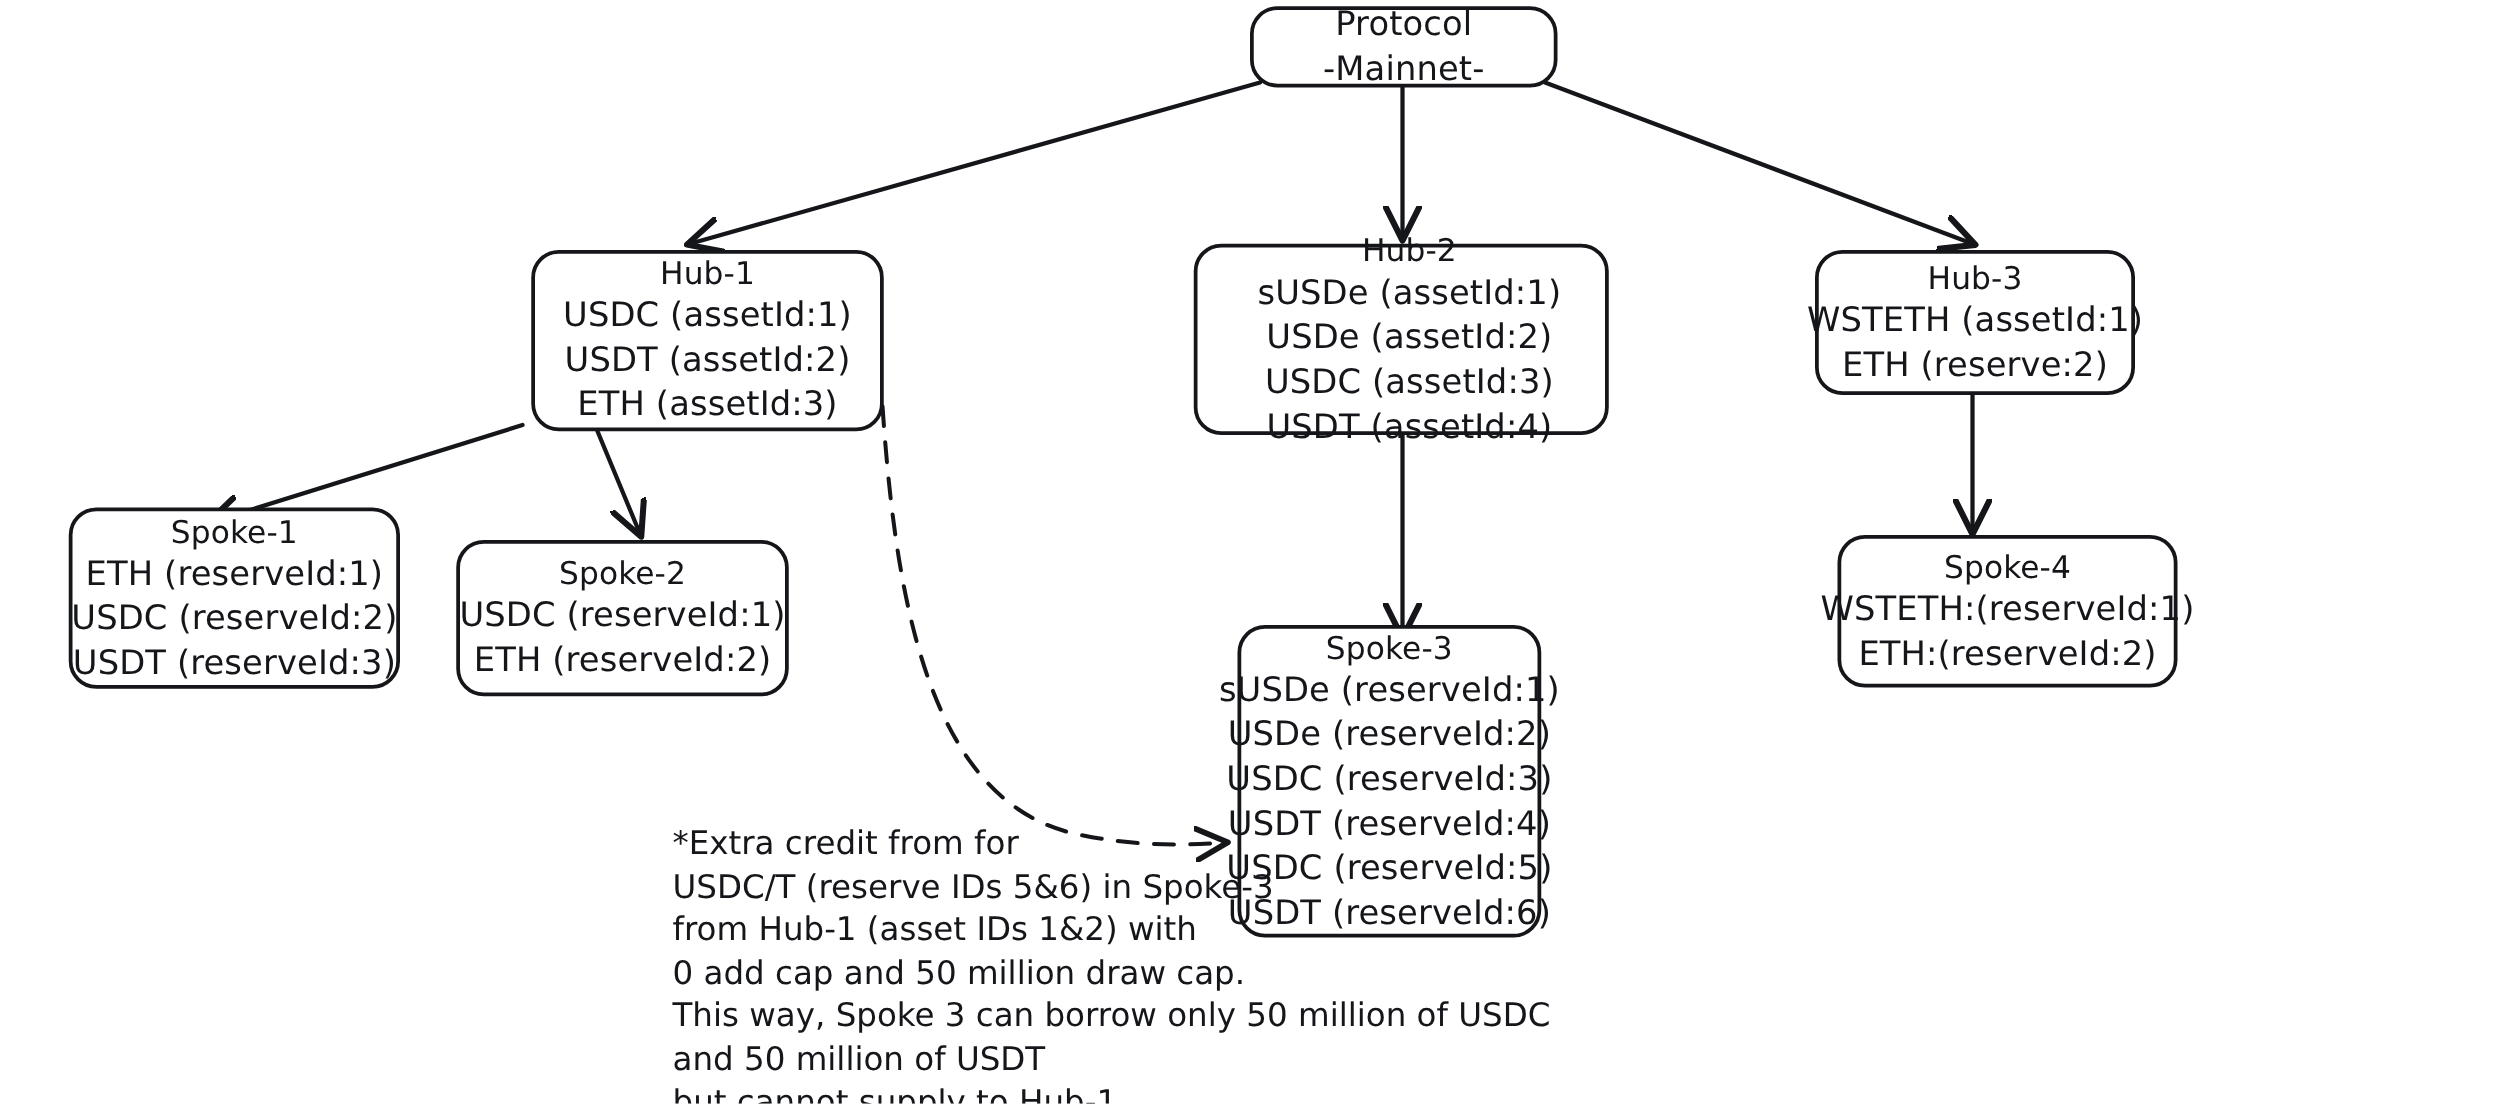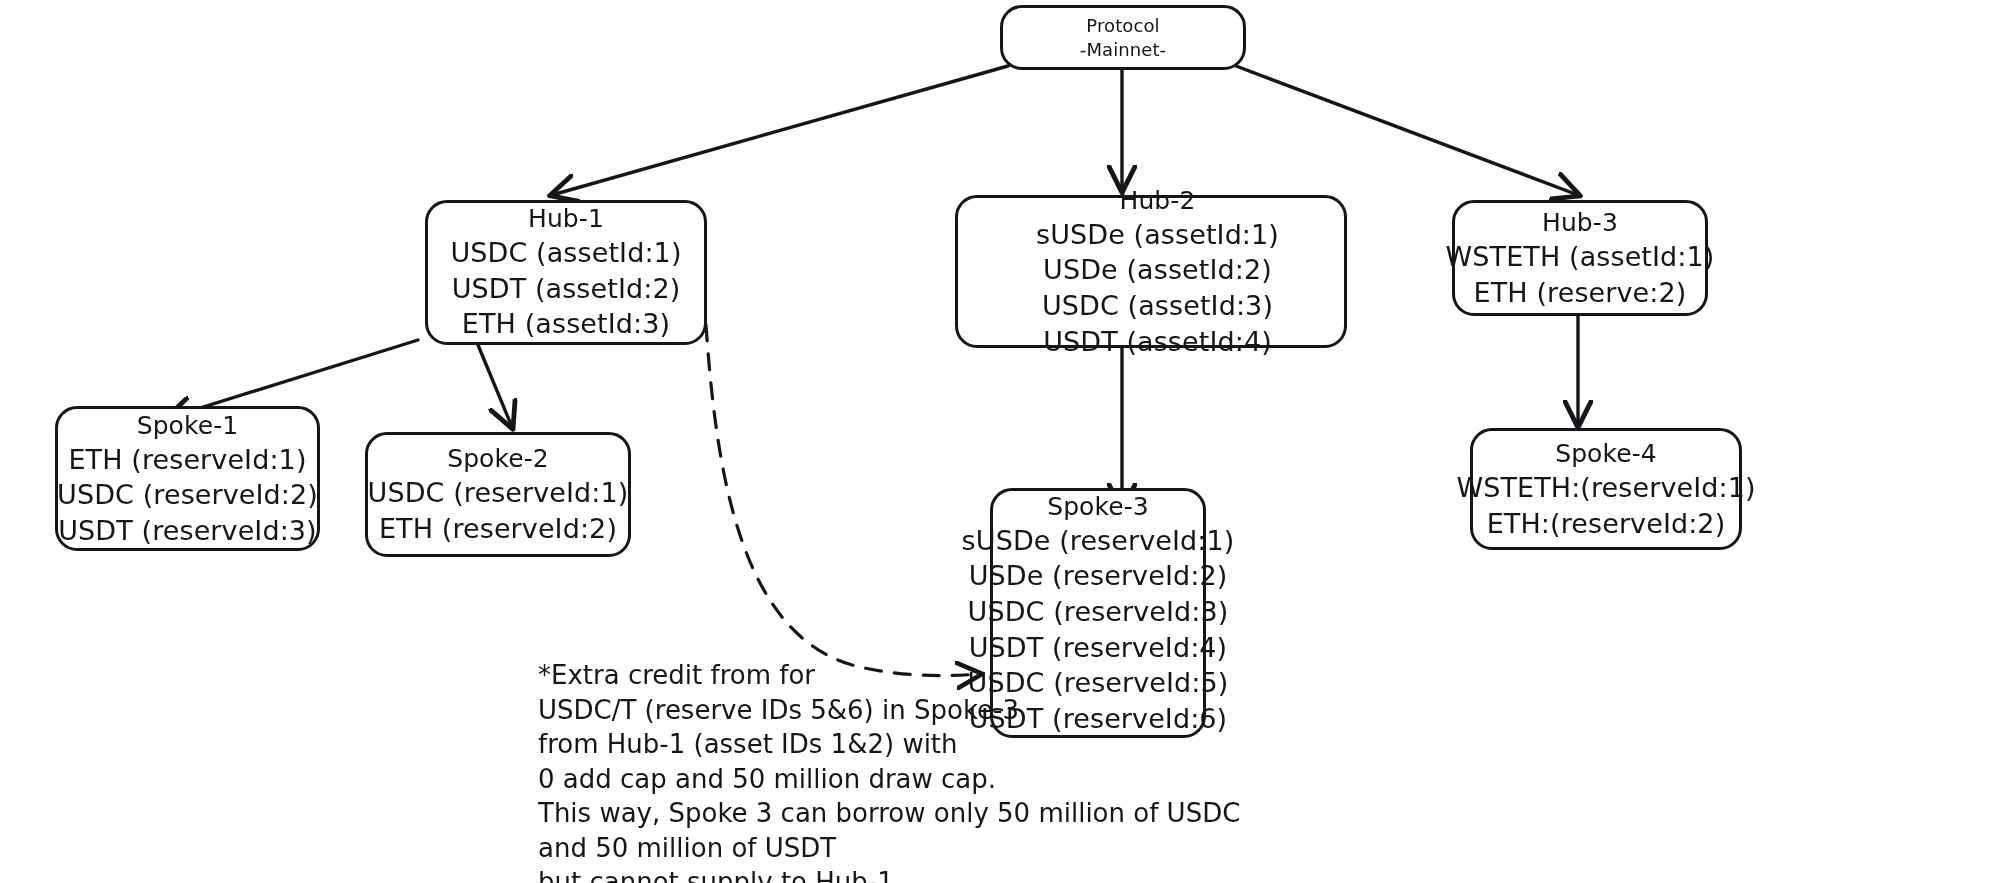--- a/index.html
+++ b/index.html
@@ -43,21 +43,21 @@
     line-height: 1.32;
     letter-spacing: 0.1px;
   }
   .node .title {
     font-size: 25px;
   }
   .node .asset {
     font-size: 27px;
   }
   .node.protocol .line {
-    font-size: 18px;
+    font-size: 27px;
     line-height: 1.3;
   }
   #annotation {
     position: absolute;
     left: 538px;
     top: 658px;
     color: #14161a;
     font-size: 26px;
     line-height: 1.33;
     white-space: nowrap;
@@ -101,21 +101,21 @@
     <div class="line">-Mainnet-</div>
   </div>
 
   <div class="node" style="left:425px; top:200px; width:282px; height:145px;justify-content:flex-end;">
     <div class="line title">Hub-1</div>
     <div class="line asset">USDC (assetId:1)</div>
     <div class="line asset">USDT (assetId:2)</div>
     <div class="line asset">ETH (assetId:3)</div>
   </div>
 
-  <div class="node" style="left:955px; top:195px; width:392px; height:153px;padding-left:13px;">
+  <div class="node" style="left:955px; top:195px; width:332px; height:153px;padding-left:13px;">
     <div class="line title">Hub-2</div>
     <div class="line asset">sUSDe (assetId:1)</div>
     <div class="line asset">USDe (assetId:2)</div>
     <div class="line asset">USDC (assetId:3)</div>
     <div class="line asset">USDT (assetId:4)</div>
   </div>
 
   <div class="node" style="left:1452px; top:200px; width:256px; height:116px;">
     <div class="line title">Hub-3</div>
     <div class="line asset">WSTETH (assetId:1)</div>
@@ -128,21 +128,21 @@
     <div class="line asset">USDC (reserveId:2)</div>
     <div class="line asset">USDT (reserveId:3)</div>
   </div>
 
   <div class="node" style="left:365px; top:432px; width:266px; height:125px;">
     <div class="line title">Spoke-2</div>
     <div class="line asset">USDC (reserveId:1)</div>
     <div class="line asset">ETH (reserveId:2)</div>
   </div>
 
-  <div class="node" style="left:990px; top:488px; width:216px; height:250px;">
+  <div class="node" style="left:990px; top:500px; width:243px; height:250px;">
     <div class="line title">Spoke-3</div>
     <div class="line asset">sUSDe (reserveId:1)</div>
     <div class="line asset">USDe (reserveId:2)</div>
     <div class="line asset">USDC (reserveId:3)</div>
     <div class="line asset">USDT (reserveId:4)</div>
     <div class="line asset">USDC (reserveId:5)</div>
     <div class="line asset">USDT (reserveId:6)</div>
   </div>
 
   <div class="node" style="left:1470px; top:428px; width:272px; height:122px;">

